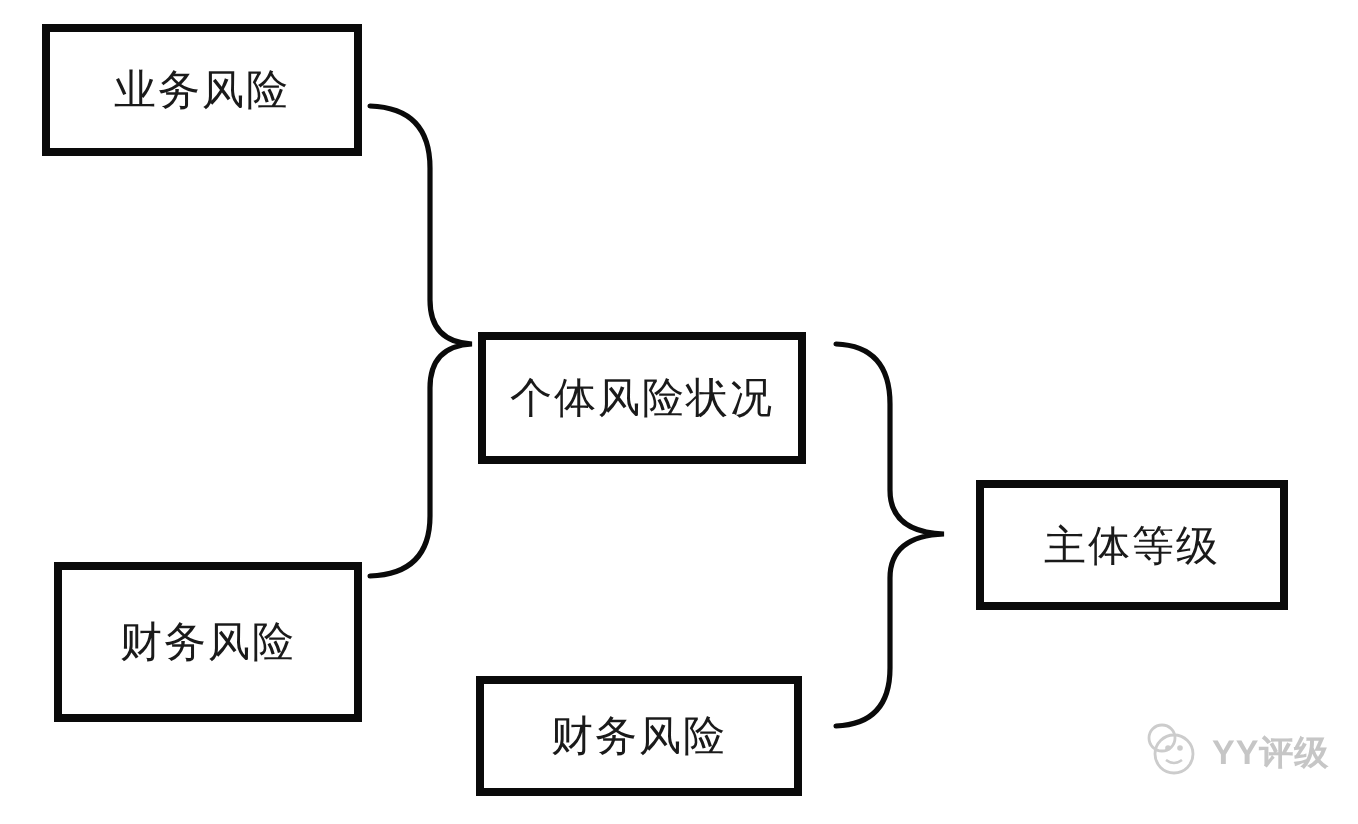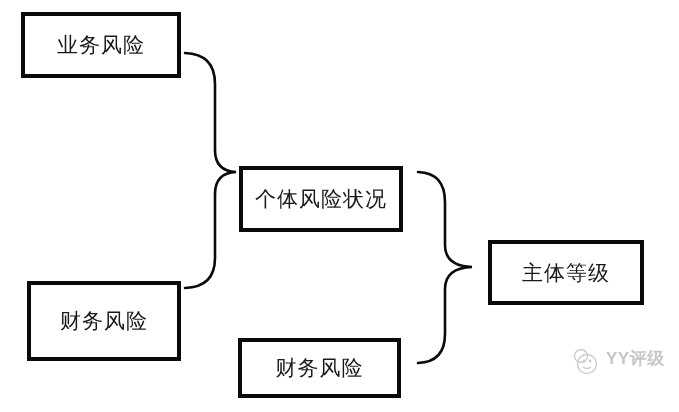--- a/index.html
+++ b/index.html
@@ -36,23 +36,23 @@
   .connector-layer {
     position: absolute;
     left: 0; top: 0;
     width: 679px;
     height: 412px;
     pointer-events: none;
   }
   .watermark {
     position: absolute;
     left: 569px;
-    top: 347px;
+    top: 360px;
     display: flex;
-    align-items: flex-start;
+    align-items: center;
     gap: 5px;
     color: #c6c6c6;
   }
   .watermark-label {
     font-family: "Liberation Sans", "DejaVu Sans", sans-serif;
     font-size: 17px;
     font-weight: 600;
     letter-spacing: 0.5px;
     color: #c6c6c6;
   }

